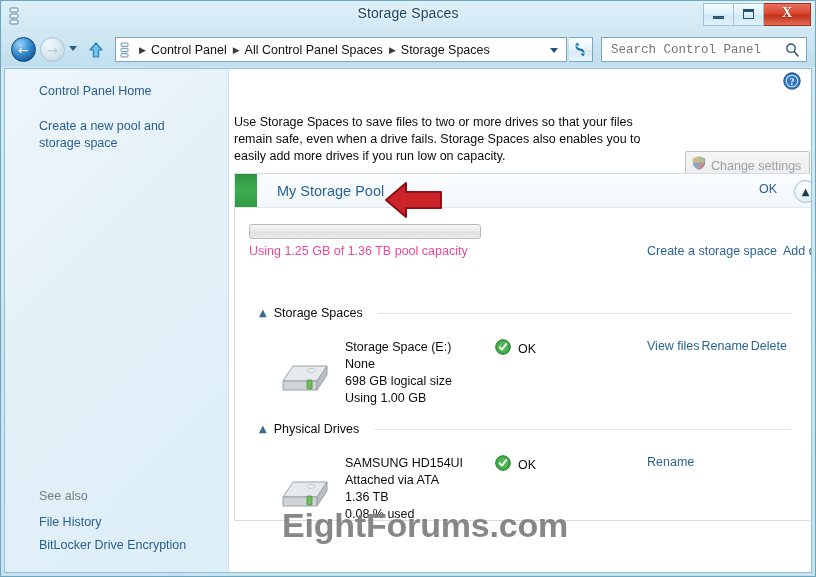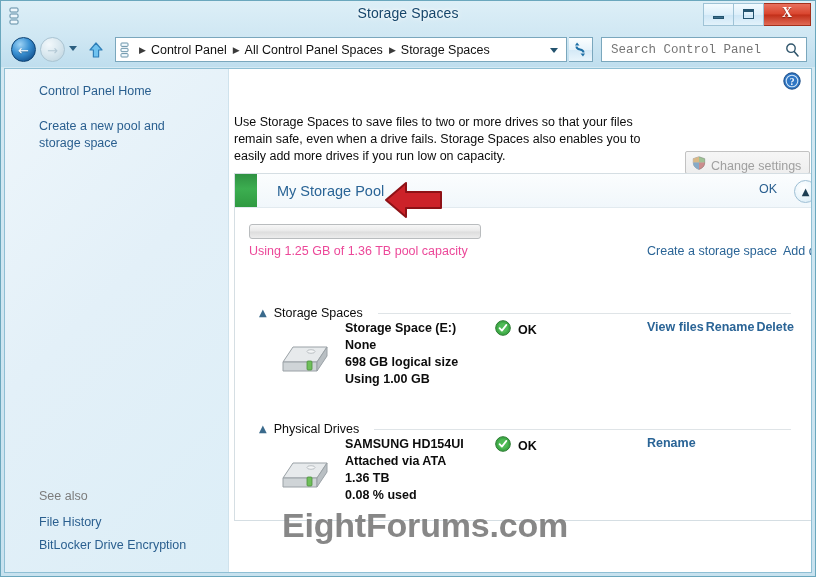--- a/index.html
+++ b/index.html
@@ -421,23 +421,22 @@
   }
   .section-rule {
     flex: 1 1 auto;
     height: 1px;
     background: #dfe4e7;
     margin-left: 8px;
     margin-right: 12px;
   }
   .drive-row {
     position: relative;
-    margin-top: 0;
+    margin-top: 19px;
     height: 78px;
-    font-weight: bold;
   }
   .drive-icon {
     position: absolute;
     left: 42px; top: 16px;
     width: 56px; height: 44px;
   }
   .drive-info {
     position: absolute;
     left: 110px; top: 0px;
     display: flex;

